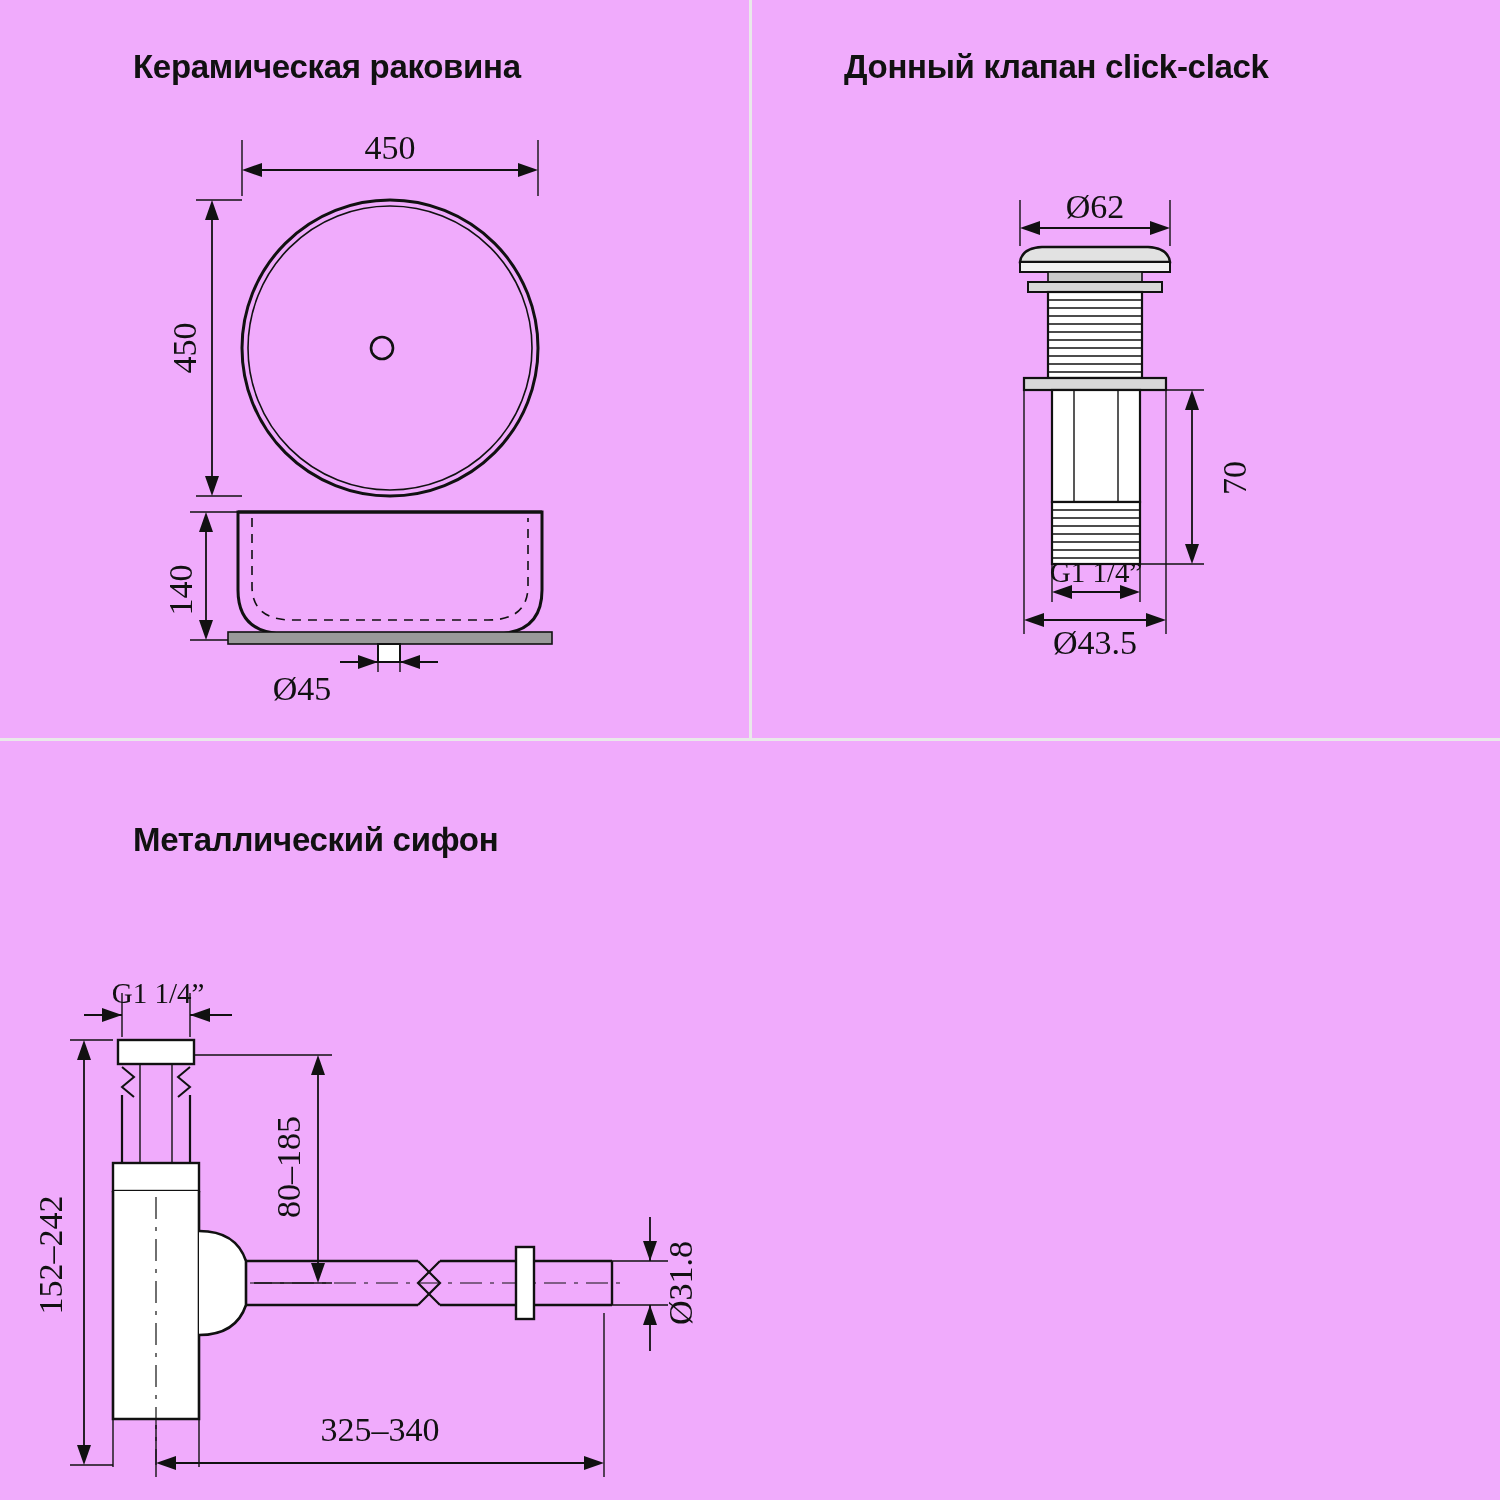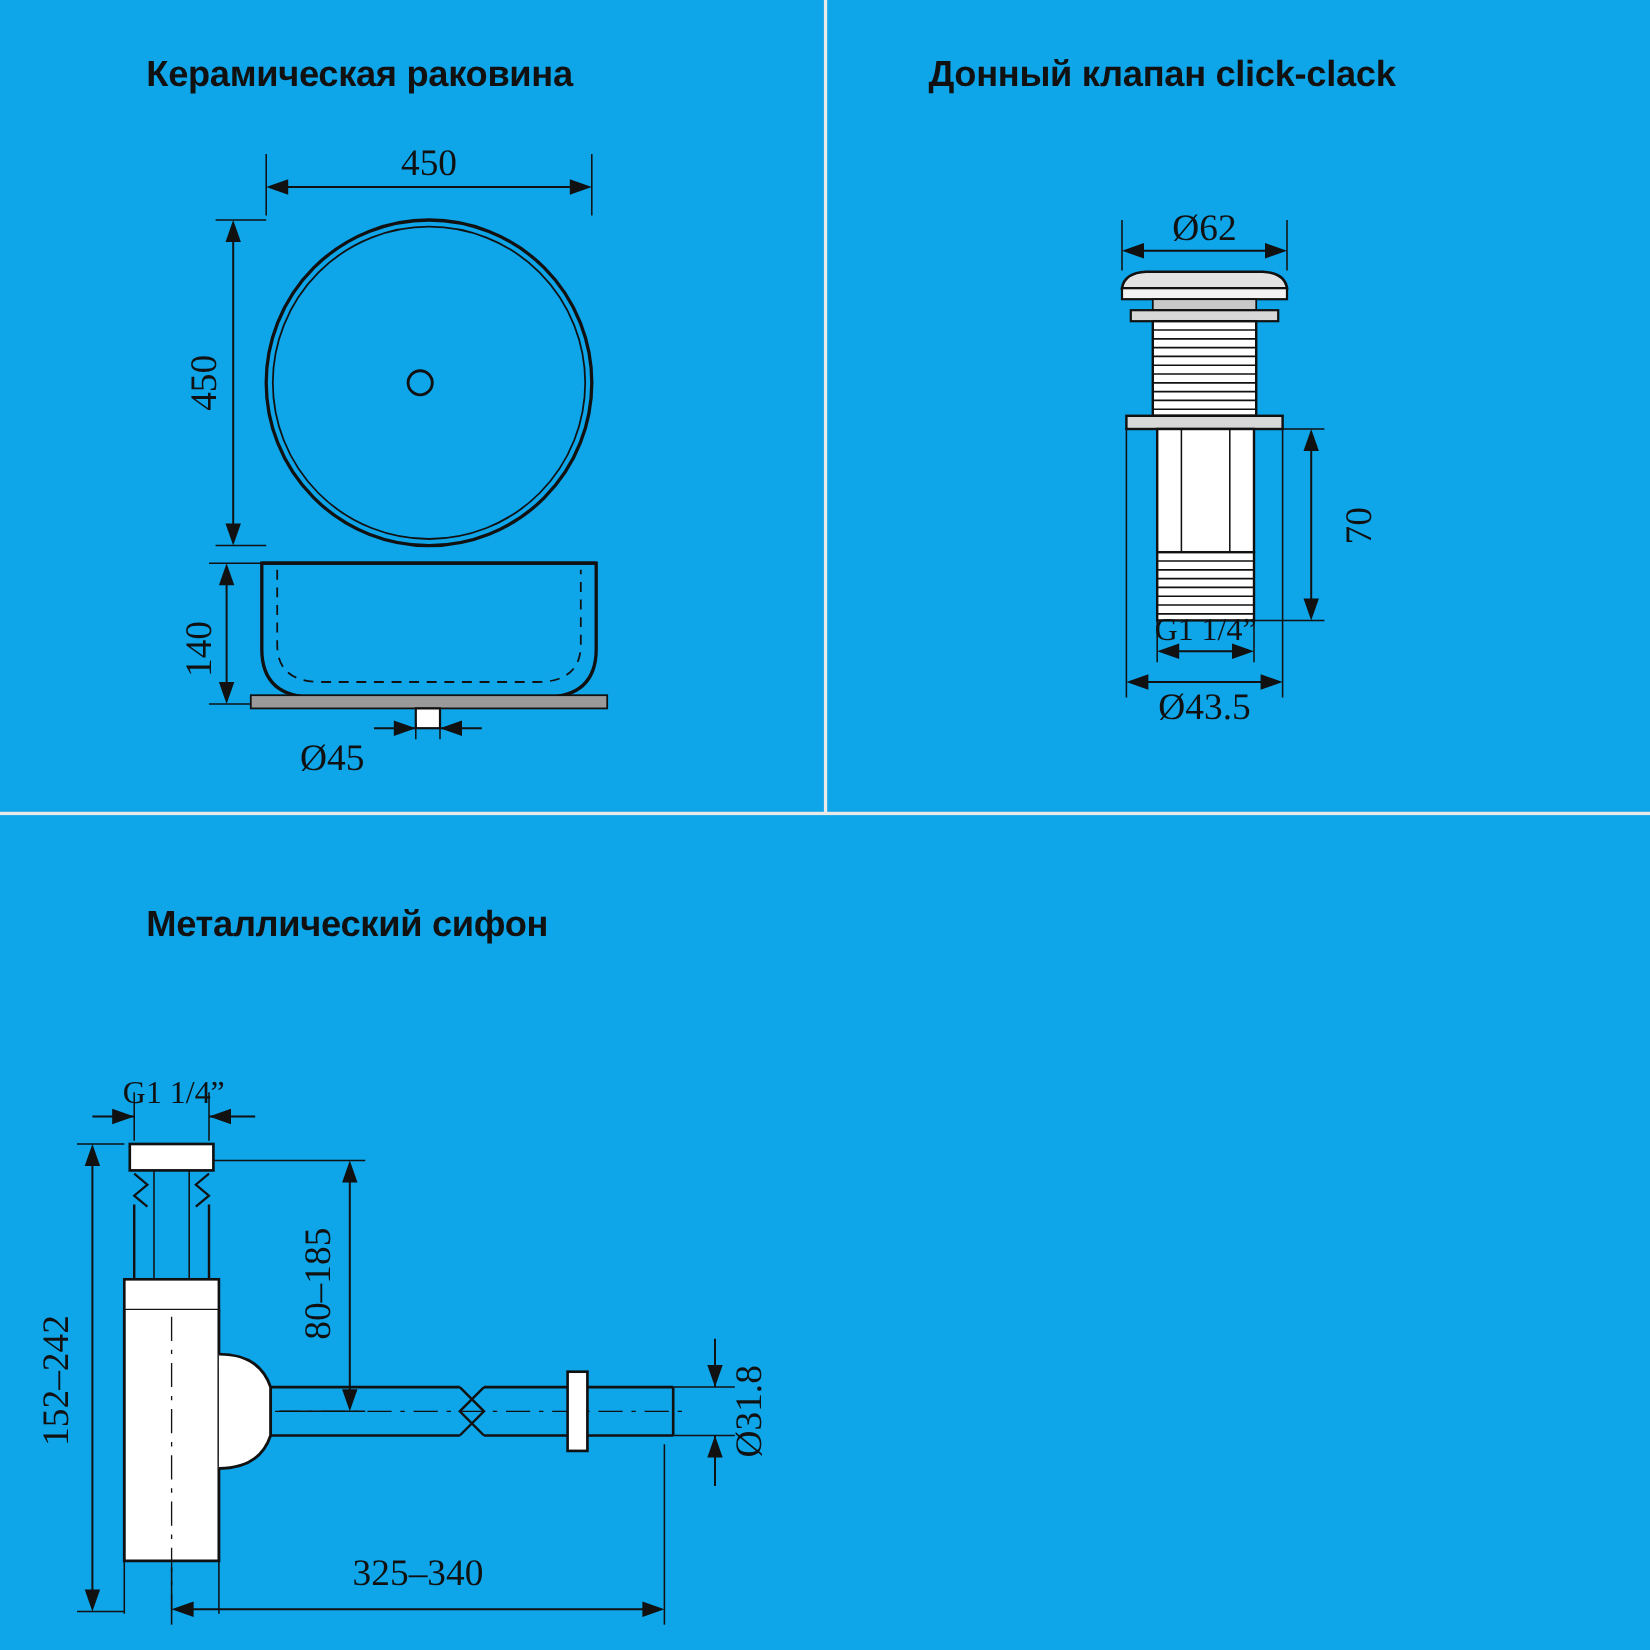--- a/index.html
+++ b/index.html
@@ -11,21 +11,21 @@
     width: 1500px;
     height: 1500px;
     font-family: "Liberation Sans", sans-serif;
     color: #1a1a1a;
     position: relative;
     overflow: hidden;
   }
   .page {
     position: absolute;
     inset: 0;
-    background: #0ea5e9;
+    background: #f0abfc;
   }
   
   .vline {
     position: absolute;
     left: 749px;
     top: 0;
     width: 3px;
     height: 740px;
     background: #e9e9e9;
   }

